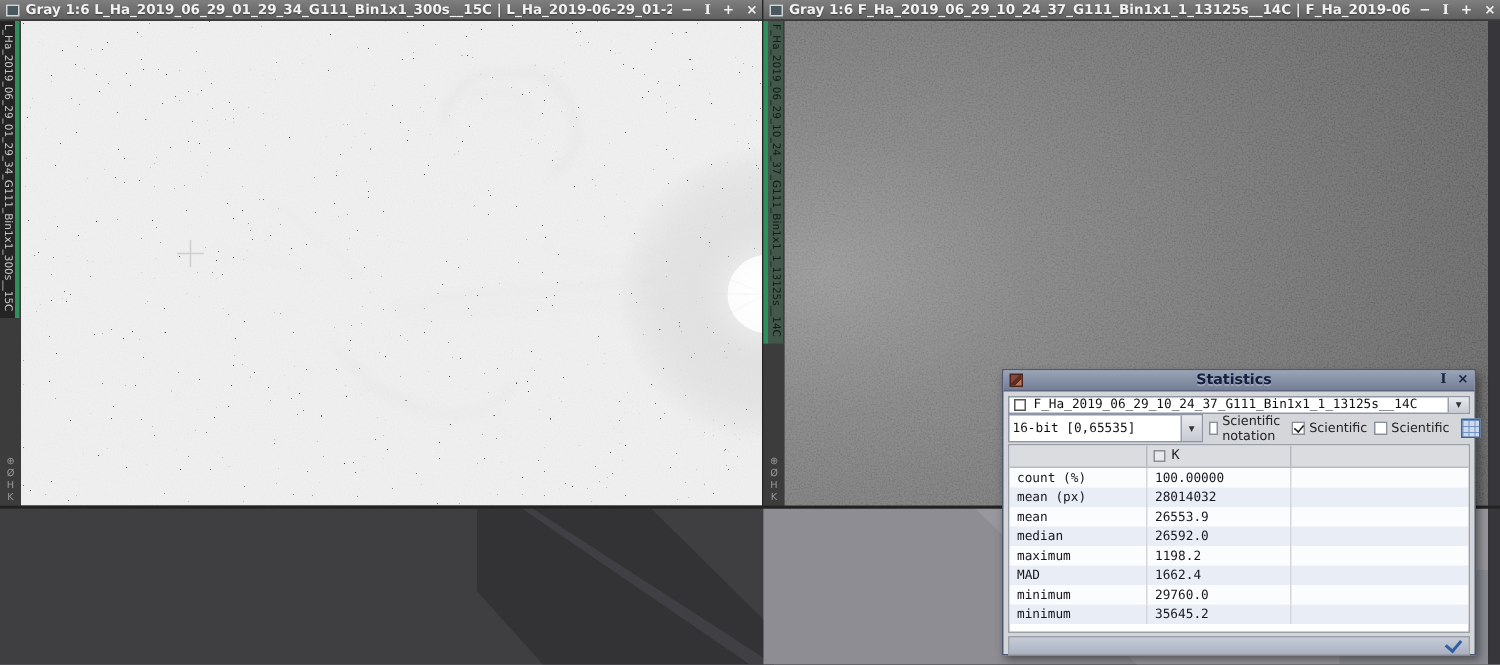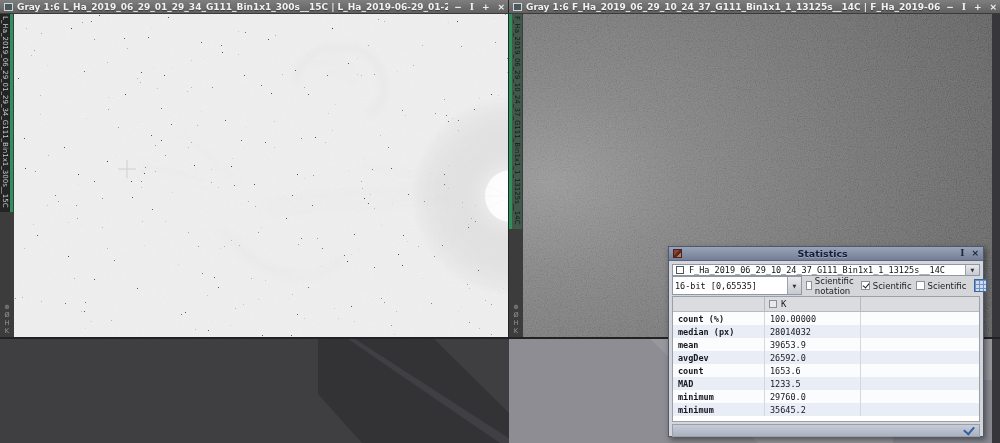--- a/index.html
+++ b/index.html
@@ -89,21 +89,21 @@
                      linear-gradient(90deg,#6f94c4 1px,transparent 1px);
     background-size:4px 4px;}
 
   #stats-tablebox{flex:0 0 124px;border:1px solid #9ba0a8;background:#fff;
                   display:flex;flex-direction:column;overflow:hidden;margin-bottom:2px;}
   .t-header{flex:0 0 14px;display:flex;background:#dadce0;border-bottom:1px solid #b6b9bf;}
   .t-h-cell{box-sizing:border-box;border-right:1px solid #b6b9bf;display:flex;
             align-items:center;padding:0 4px;font-family:"DejaVu Sans Mono",monospace;}
   .chan-box{width:8px;height:8px;border:1px solid #8a8f98;background:#e7e9ec;
             box-sizing:border-box;margin-right:4px;}
-  .c-label{width:92px;flex:0 0 92px;font-weight:bold;}
+  .c-label{width:92px;flex:0 0 92px;}
   .c-value{width:96px;flex:0 0 96px;}
   .c-fill{flex:1 1 auto;border-right:none !important;}
   .t-row{flex:0 0 13px;display:flex;font-family:"DejaVu Sans Mono",monospace;font-size:8.5px;}
   .t-row:nth-child(odd){background:#e9eef6;}
   .t-row:nth-child(even){background:#fbfcfe;}
   .t-cell{box-sizing:border-box;border-right:1px solid #d4d7dc;display:flex;
           align-items:center;padding:0 5px;color:#16161e;white-space:nowrap;}
   #stats-bottombar{flex:0 0 13px;background:linear-gradient(#c6ccd8,#aab1c0);
     border:1px solid #9ba0a8;display:flex;align-items:center;justify-content:flex-end;
     padding:0 5px;box-sizing:border-box;}
@@ -289,42 +289,42 @@
             <span>K</span>
           </div>
           <div class="t-h-cell c-fill"></div>
         </div>
         <div class="t-row">
           <div class="t-cell c-label">count (%)</div>
           <div class="t-cell c-value">100.00000</div>
           <div class="t-cell c-fill"></div>
         </div>
         <div class="t-row">
-          <div class="t-cell c-label">median (px)</div>
+          <div class="t-cell c-label">mean (px)</div>
           <div class="t-cell c-value">28014032</div>
           <div class="t-cell c-fill"></div>
         </div>
         <div class="t-row">
           <div class="t-cell c-label">mean</div>
-          <div class="t-cell c-value">39653.9</div>
-          <div class="t-cell c-fill"></div>
-        </div>
-        <div class="t-row">
-          <div class="t-cell c-label">avgDev</div>
+          <div class="t-cell c-value">26553.9</div>
+          <div class="t-cell c-fill"></div>
+        </div>
+        <div class="t-row">
+          <div class="t-cell c-label">median</div>
           <div class="t-cell c-value">26592.0</div>
           <div class="t-cell c-fill"></div>
         </div>
         <div class="t-row">
-          <div class="t-cell c-label">count</div>
-          <div class="t-cell c-value">1653.6</div>
+          <div class="t-cell c-label">maximum</div>
+          <div class="t-cell c-value">1198.2</div>
           <div class="t-cell c-fill"></div>
         </div>
         <div class="t-row">
           <div class="t-cell c-label">MAD</div>
-          <div class="t-cell c-value">1233.5</div>
+          <div class="t-cell c-value">1662.4</div>
           <div class="t-cell c-fill"></div>
         </div>
         <div class="t-row">
           <div class="t-cell c-label">minimum</div>
           <div class="t-cell c-value">29760.0</div>
           <div class="t-cell c-fill"></div>
         </div>
         <div class="t-row">
           <div class="t-cell c-label">minimum</div>
           <div class="t-cell c-value">35645.2</div>

